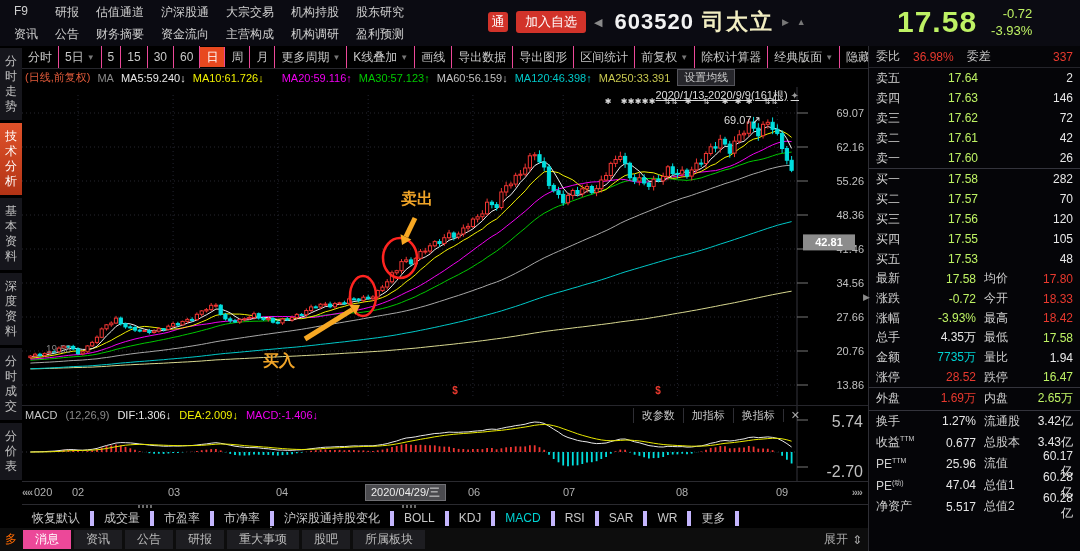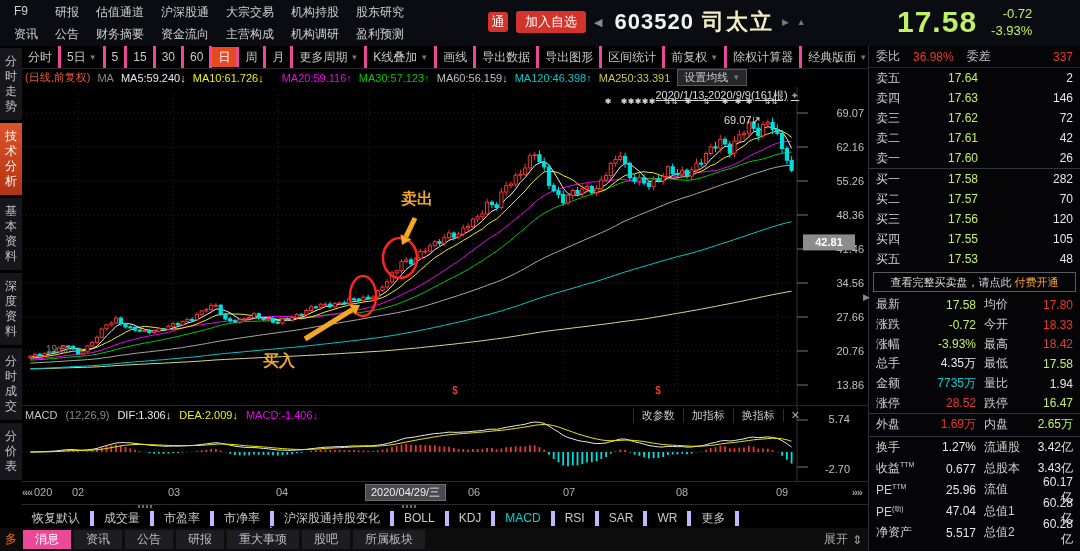--- a/index.html
+++ b/index.html
@@ -15,42 +15,42 @@
   .addsel{background:#d2332a;color:#fff;height:22px;line-height:22px;padding:0 9px;border-radius:3px;font-size:13px;cursor:pointer;}
   .navarr{color:#8a8a8a;font-size:11px;cursor:pointer;}
   .navarr.small{font-size:9px;color:#777;}
   .code{color:#f2f2f2;font-size:22px;font-weight:bold;letter-spacing:1px;margin-left:4px;}
   .sname{color:#f2eec2;font-size:22px;font-weight:bold;letter-spacing:2px;}
   .price-area{position:absolute;left:897px;top:5px;display:flex;align-items:center;gap:14px;}
   .last{font-size:30px;font-weight:bold;letter-spacing:1px;}
   .chg{display:flex;flex-direction:column;font-size:13px;line-height:17px;text-align:right;}
   
   .toolbar{position:absolute;left:22px;top:46px;width:846px;height:22px;background:#000;border-bottom:1px solid #26262c;display:flex;align-items:stretch;overflow:hidden;}
-  .titem{display:flex;align-items:center;gap:3px;padding:4px 6px;border-right:3px solid #ec4899;color:#c8c8c8;white-space:nowrap;cursor:pointer;}
+  .titem{display:flex;align-items:center;gap:3px;padding:4px 6px;border-right:1px solid #ec4899;color:#c8c8c8;white-space:nowrap;cursor:pointer;}
   .titem.active{background:#e8491f;color:#fff;margin:1px 0;}
   .caret{color:#767676;font-size:8px;}
   
   .sidebar{position:absolute;left:0;top:46px;width:22px;height:482px;display:flex;flex-direction:column;gap:3px;padding-top:2px;background:#000;}
   .stab{width:22px;background:#16161c;color:#c0c0c0;font-size:12px;line-height:15px;padding:6px 0;text-align:center;cursor:pointer;flex:0 0 auto;}
   .stab span{display:block;}
   .stab.active{background:linear-gradient(#e0522a,#b23315);color:#fff;}
   
   .content{position:absolute;left:22px;top:68px;width:846px;height:460px;}
   .ma-bar{height:19px;display:flex;align-items:center;gap:7px;font-size:11px;padding-left:3px;white-space:nowrap;overflow:hidden;}
-  .ma-set{border:1px solid #55555c;background:#26262b;color:#c8c8c8;padding:0 6px;height:15px;display:flex;align-items:center;gap:4px;font-size:11px;cursor:pointer;}
+  .ma-set{border:1px solid #55555c;background:#26262b;color:#c8c8c8;padding:0 6px;height:15px;display:flex;align-items:center;gap:4px;font-size:11px;cursor:pointer;flex-direction:column;}
   .chart-area{position:relative;width:846px;height:318px;}
   .chart-area svg,.macd-panel svg{position:absolute;left:0;top:0;}
   .date-range{position:absolute;top:1px;right:69px;font-size:11px;color:#dcdcdc;text-decoration:underline;display:flex;align-items:center;gap:3px;z-index:5;cursor:pointer;}
   .pin{color:#9a9a9a;font-size:10px;text-decoration:none;}
   .macd-panel{position:relative;width:846px;height:75px;border-top:1px solid #26262c;}
   .macd-header{position:absolute;left:0;top:0;width:846px;height:18px;display:flex;align-items:center;gap:8px;font-size:11px;padding-left:3px;z-index:3;}
   .macd-btns{margin-left:auto;margin-right:64px;display:flex;align-items:center;}
   .macd-btn{padding:0 8px;border-left:1px solid #2e2e34;color:#c8c8c8;cursor:pointer;}
   .macd-x{padding:0 7px;border-left:1px solid #2e2e34;color:#aaa;cursor:pointer;}
-  .macd-ylab{position:absolute;right:18px;font-size:11px;color:#c0c0c0;z-index:3;}
+  .macd-ylab{position:absolute;right:5px;font-size:16px;color:#c0c0c0;z-index:3;}
   .macd-ylab.top{top:7px;} .macd-ylab.bot{top:57px;}
   
   .xaxis{position:relative;width:846px;height:22px;border-top:1px solid #2a2a2f;font-size:11px;color:#b0b0b0;}
   .xaxis span{position:absolute;top:4px;}
   .pager{color:#9a9a9a;font-weight:bold;cursor:pointer;letter-spacing:-1px;}
   .xcross{background:#4a4a4e;border:1px solid #707074;color:#ececec;padding:0 5px;height:15px;line-height:15px;top:2px !important;cursor:pointer;}
   
   .ind-tabs{position:relative;width:846px;height:26px;display:flex;align-items:center;border-top:1px solid #2a2a2f;font-size:12px;color:#c8c8c8;}
   .itab{padding:0 10px;border-right:4px solid #c4b5fd;height:15px;line-height:15px;white-space:nowrap;cursor:pointer;}
   .itab.active{color:#00d2d2;}
@@ -933,23 +933,20 @@
           <span class="ol">买四</span>
           <span class="op green">17.55</span>
           <span class="ov">105</span>
         </div>
         <div class="orow">
           <span class="ol">买五</span>
           <span class="op green">17.53</span>
           <span class="ov">48</span>
         </div>
       </div>
-    <div class="paywall">
-      <span>查看完整买卖盘，请点此</span><span class="paylink">付费开通</span>
-    </div>
     <div id="stats">
         <div class="srow h1">
           <span class="sl">最新</span>
           <span class="sv1 green">17.58</span>
           <span class="sl2">均价</span>
           <span class="sv2 red">17.80</span>
         </div>
         <div class="srow h1">
           <span class="sl">涨跌</span>
           <span class="sv1 green">-0.72</span>

